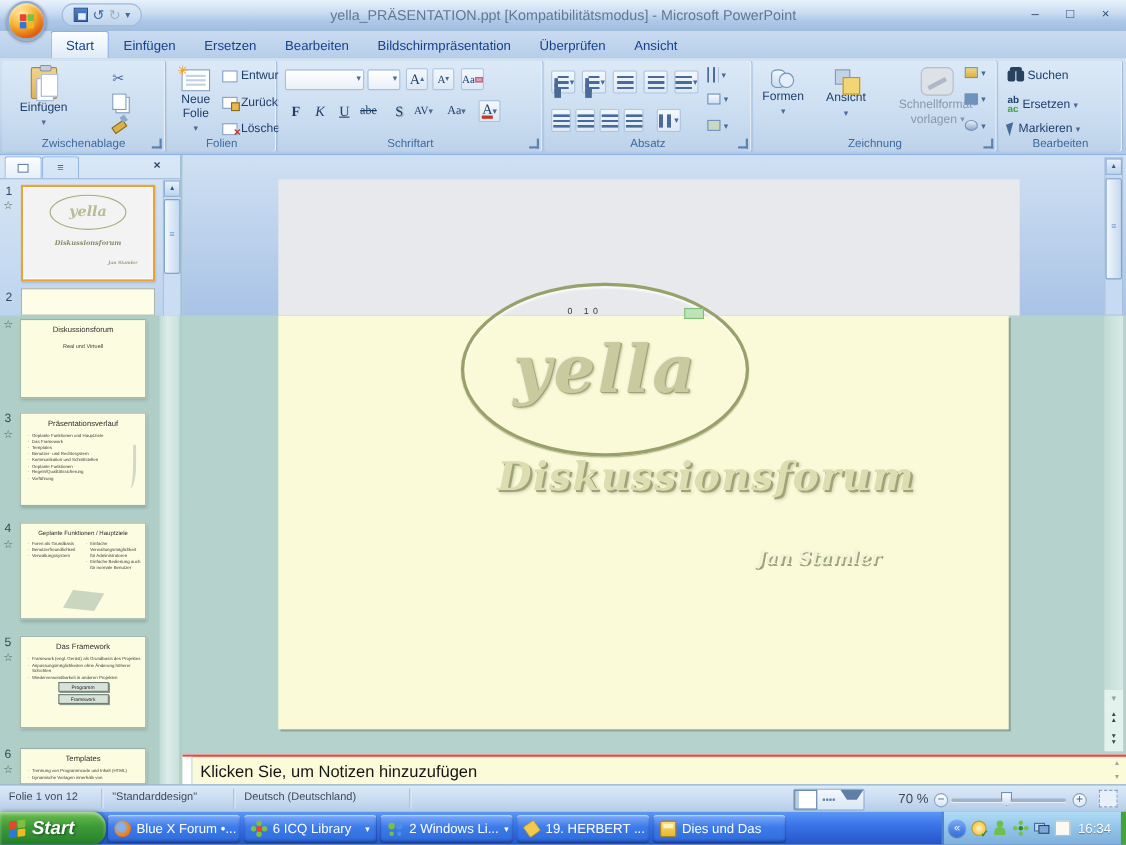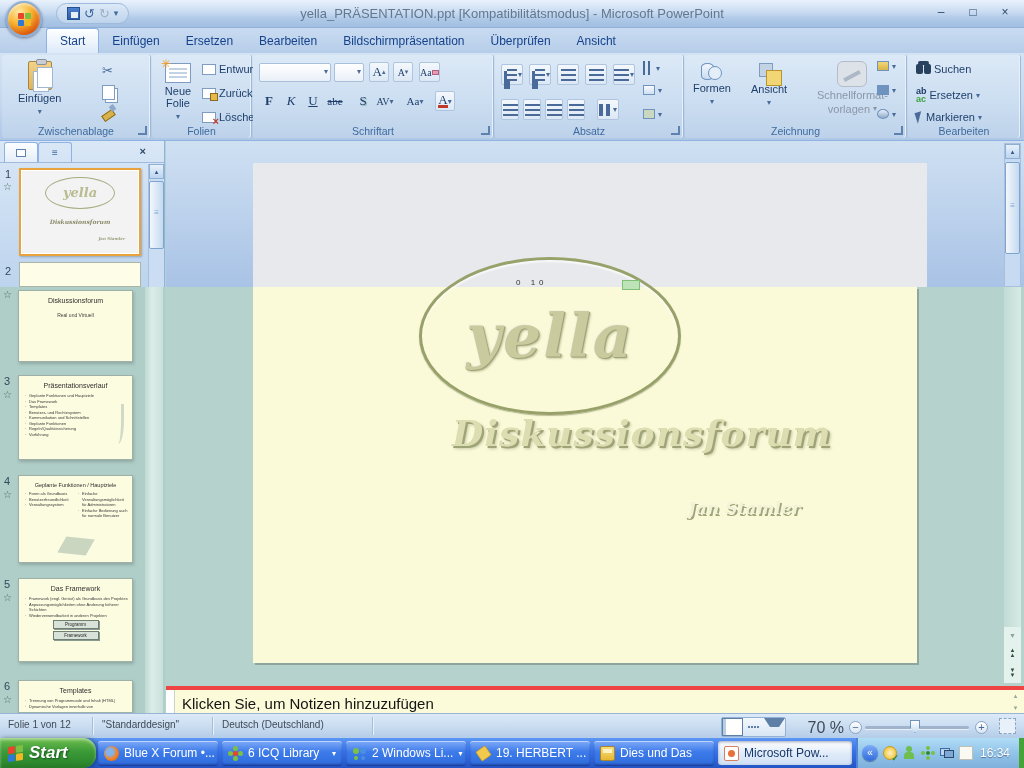--- a/index.html
+++ b/index.html
@@ -139,38 +139,38 @@
   
   .vscroll-blue{position:absolute;right:3px;top:143px;width:17px;height:144px;background:#C6DAF1;border:1px solid #A9C0DC;}
   .vscroll-blue .sthumb{top:18px;height:92px;line-height:86px;}
   .vscroll-teal{position:absolute;right:3px;top:287px;width:17px;height:340px;background:linear-gradient(to right,#C2DBD5,#D8EAE5);}
   .navbox{position:absolute;right:3px;top:627px;width:17px;height:56px;background:#E4F2EE;display:flex;flex-direction:column;
     align-items:center;justify-content:space-around;color:#5E7E72;}
   .navbox .dbl{display:flex;flex-direction:column;font-size:6px;line-height:5px;color:#2E4E3E;}
   .navbox .single{font-size:7px;color:#8FA39C;}
 
   
-  .notes{position:absolute;left:166px;top:686px;width:858px;height:27px;background:#FBFBD9;border-top:4px solid #ef4444;}
+  .notes{position:absolute;left:166px;top:686px;width:858px;height:27px;background:#FBFBD9;border-top:2px solid #ef4444;}
   .notes-gutter{position:absolute;left:0;top:0;width:9px;height:100%;background:#FFFFFF;border-right:1px solid #C9D4CE;}
   .notes-text{position:absolute;left:16px;top:5px;font-size:15px;color:#141414;}
   .notes-scroll{position:absolute;right:0;top:0;width:17px;height:100%;display:flex;flex-direction:column;justify-content:space-between;}
   .notes-scroll span{height:12px;text-align:center;font-size:7px;color:#9AA79F;line-height:12px;}
 
   
   .statusbar{position:absolute;left:0;top:713px;width:1024px;height:25px;
     background:linear-gradient(#DCEAF8,#C6DAEF 60%,#B4CCE8);border-top:1px solid #98B4D6;color:#3F4A58;}
   .statusbar .cell{position:absolute;top:5px;font-size:10px;}
   .ssep{position:absolute;top:3px;width:1px;height:18px;background:#A9BDD4;box-shadow:1px 0 0 #E8F1FA;}
   .views{position:absolute;right:238px;top:3px;display:flex;border:1px solid #93B1D6;border-radius:2px;background:linear-gradient(#F4F8FC,#D8E6F4);}
   .views span{width:21px;height:18px;display:flex;align-items:center;justify-content:center;}
   .v-normal{width:12px;height:9px;border:1px solid #5E7FA6;background:linear-gradient(to right,#B8CCE2 3px,#fff 3px);}
   .v-sorter{width:11px;height:9px;display:grid;grid-template:repeat(2,4px)/repeat(2,5px);gap:1px;}
   .v-sorter i{background:#B8CCE2;border:1px solid #5E7FA6;}
   .v-show{width:0;height:0;border-left:6px solid transparent;border-right:6px solid transparent;border-top:9px solid #5E7FA6;}
-  .zoomval{position:absolute;right:180px;top:5px;font-size:16px;}
+  .zoomval{position:absolute;right:180px;top:5px;font-size:12px;}
   .zctl{position:absolute;top:7px;width:13px;height:13px;border:1px solid #8CA5C4;border-radius:50%;
     background:linear-gradient(#FDFEFF,#D8E6F4);text-align:center;line-height:10px;font-size:11px;color:#4A6B99;}
   .ztrack{position:absolute;right:55px;top:12px;width:104px;height:3px;background:#9FB4CC;border-radius:2px;box-shadow:0 1px 0 #E8F1FA;}
   .zthumb{position:absolute;right:104px;top:6px;width:10px;height:13px;background:linear-gradient(#FDFEFF,#C9DCF0);
     border:1px solid #6E93BE;clip-path:polygon(0 0,100% 0,100% 55%,50% 100%,0 55%);}
   .fitbtn{position:absolute;right:8px;top:4px;width:17px;height:16px;border:1px dashed #8CA5C4;background:#E8F1FA;}
 
   
   .taskbar{position:absolute;left:0;top:738px;width:1024px;height:30px;
     background:linear-gradient(#5B97F5,#3A74E8 40%,#2A5CD0 85%,#2455C4);}
@@ -632,24 +632,20 @@
       <span class="drop">▾</span>
   </div>
   <div class="tbtn" style="left:470px;width:120px">
     <span class="ti ti-note"></span>
       <span>19. HERBERT ...</span>
   </div>
   <div class="tbtn" style="left:594px;width:120px">
     <span class="ti ti-box"></span>
       <span>Dies und Das</span>
   </div>
-  <div class="tbtn active" style="left:718px;width:134px">
-    <span class="ti ti-ppt"></span>
-      <span>Microsoft Pow...</span>
-  </div>
   <div class="tray">
     <span class="chev">«</span>
     <span class="sti sti-clock"></span>
     <span class="sti sti-person"></span>
     <span class="sti sti-icq"></span>
     <span class="sti sti-net"></span>
     <span class="sti sti-white"></span>
     <span class="tray-time">16:34</span>
     <span class="tray-edge"></span>
   </div>

